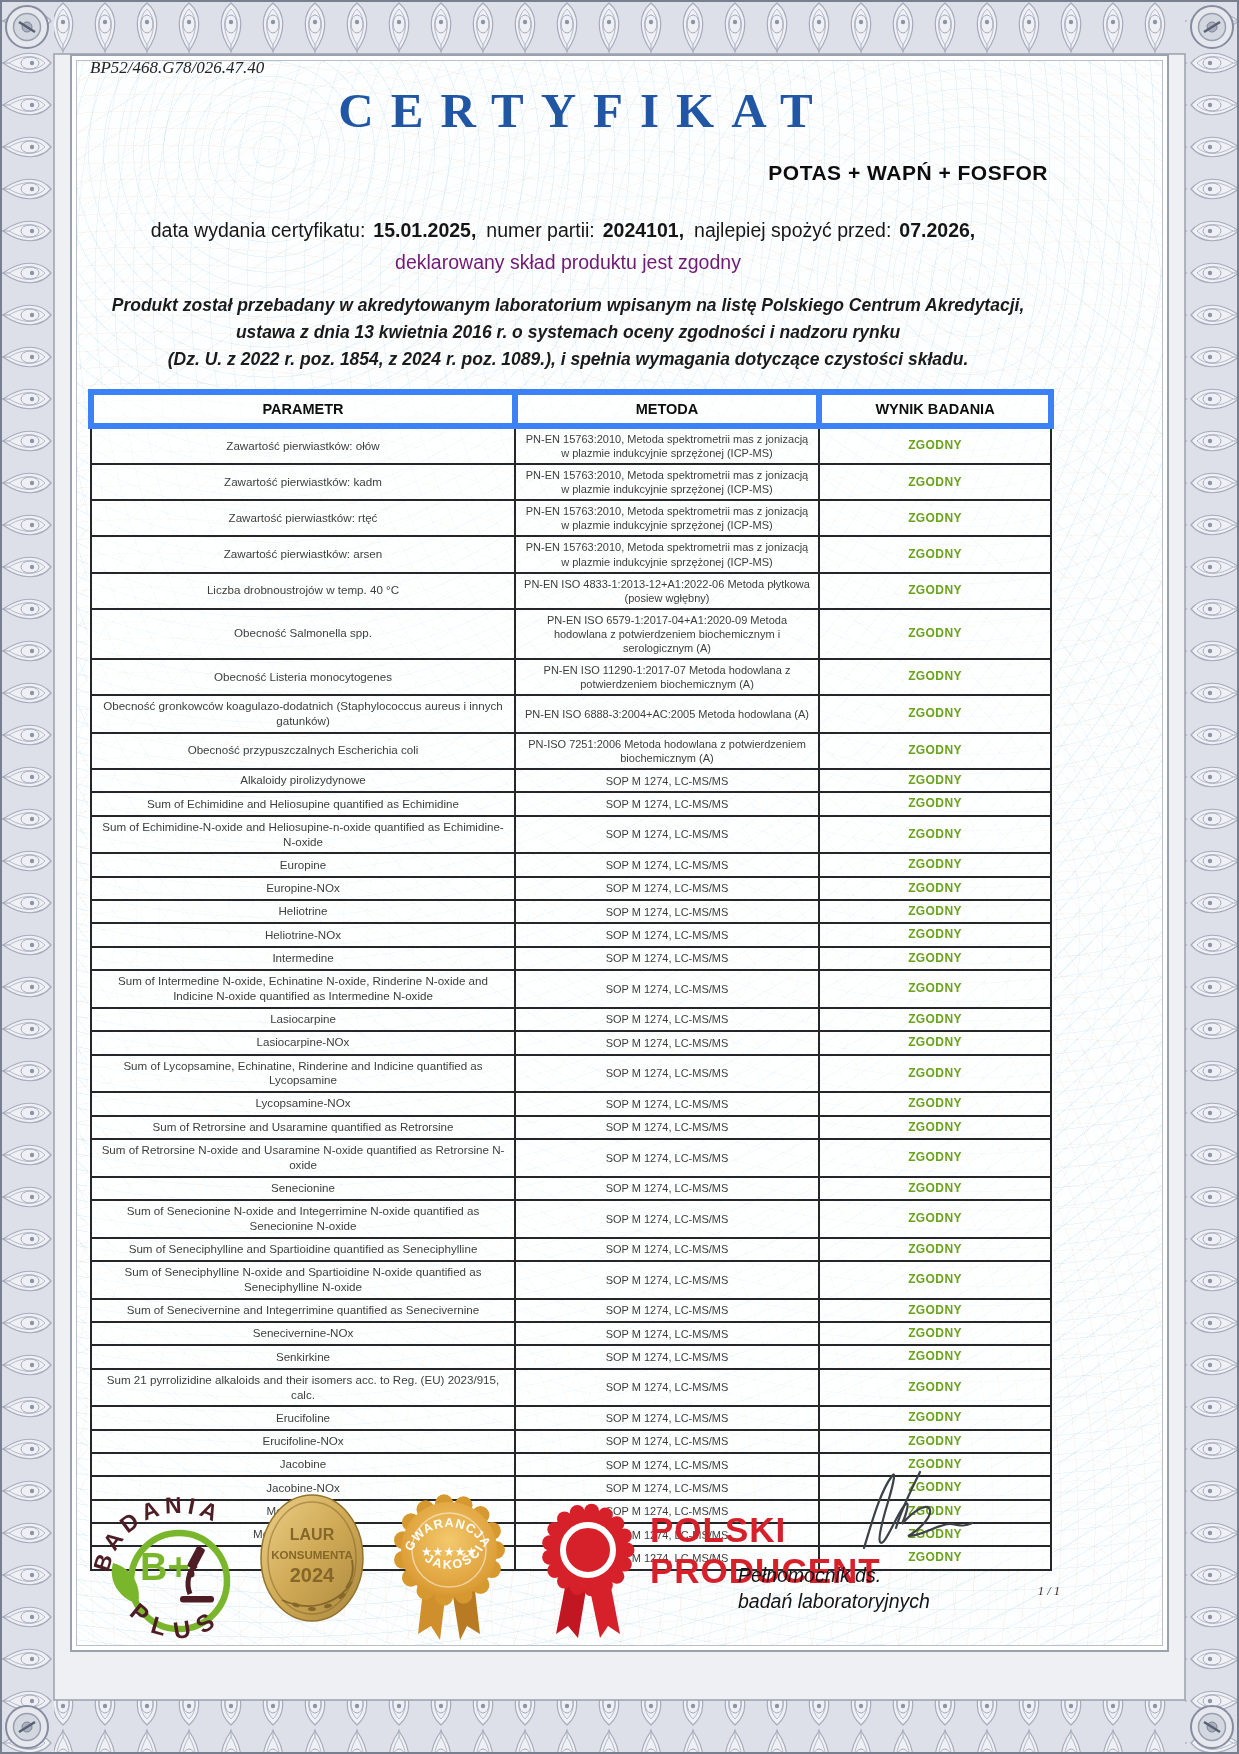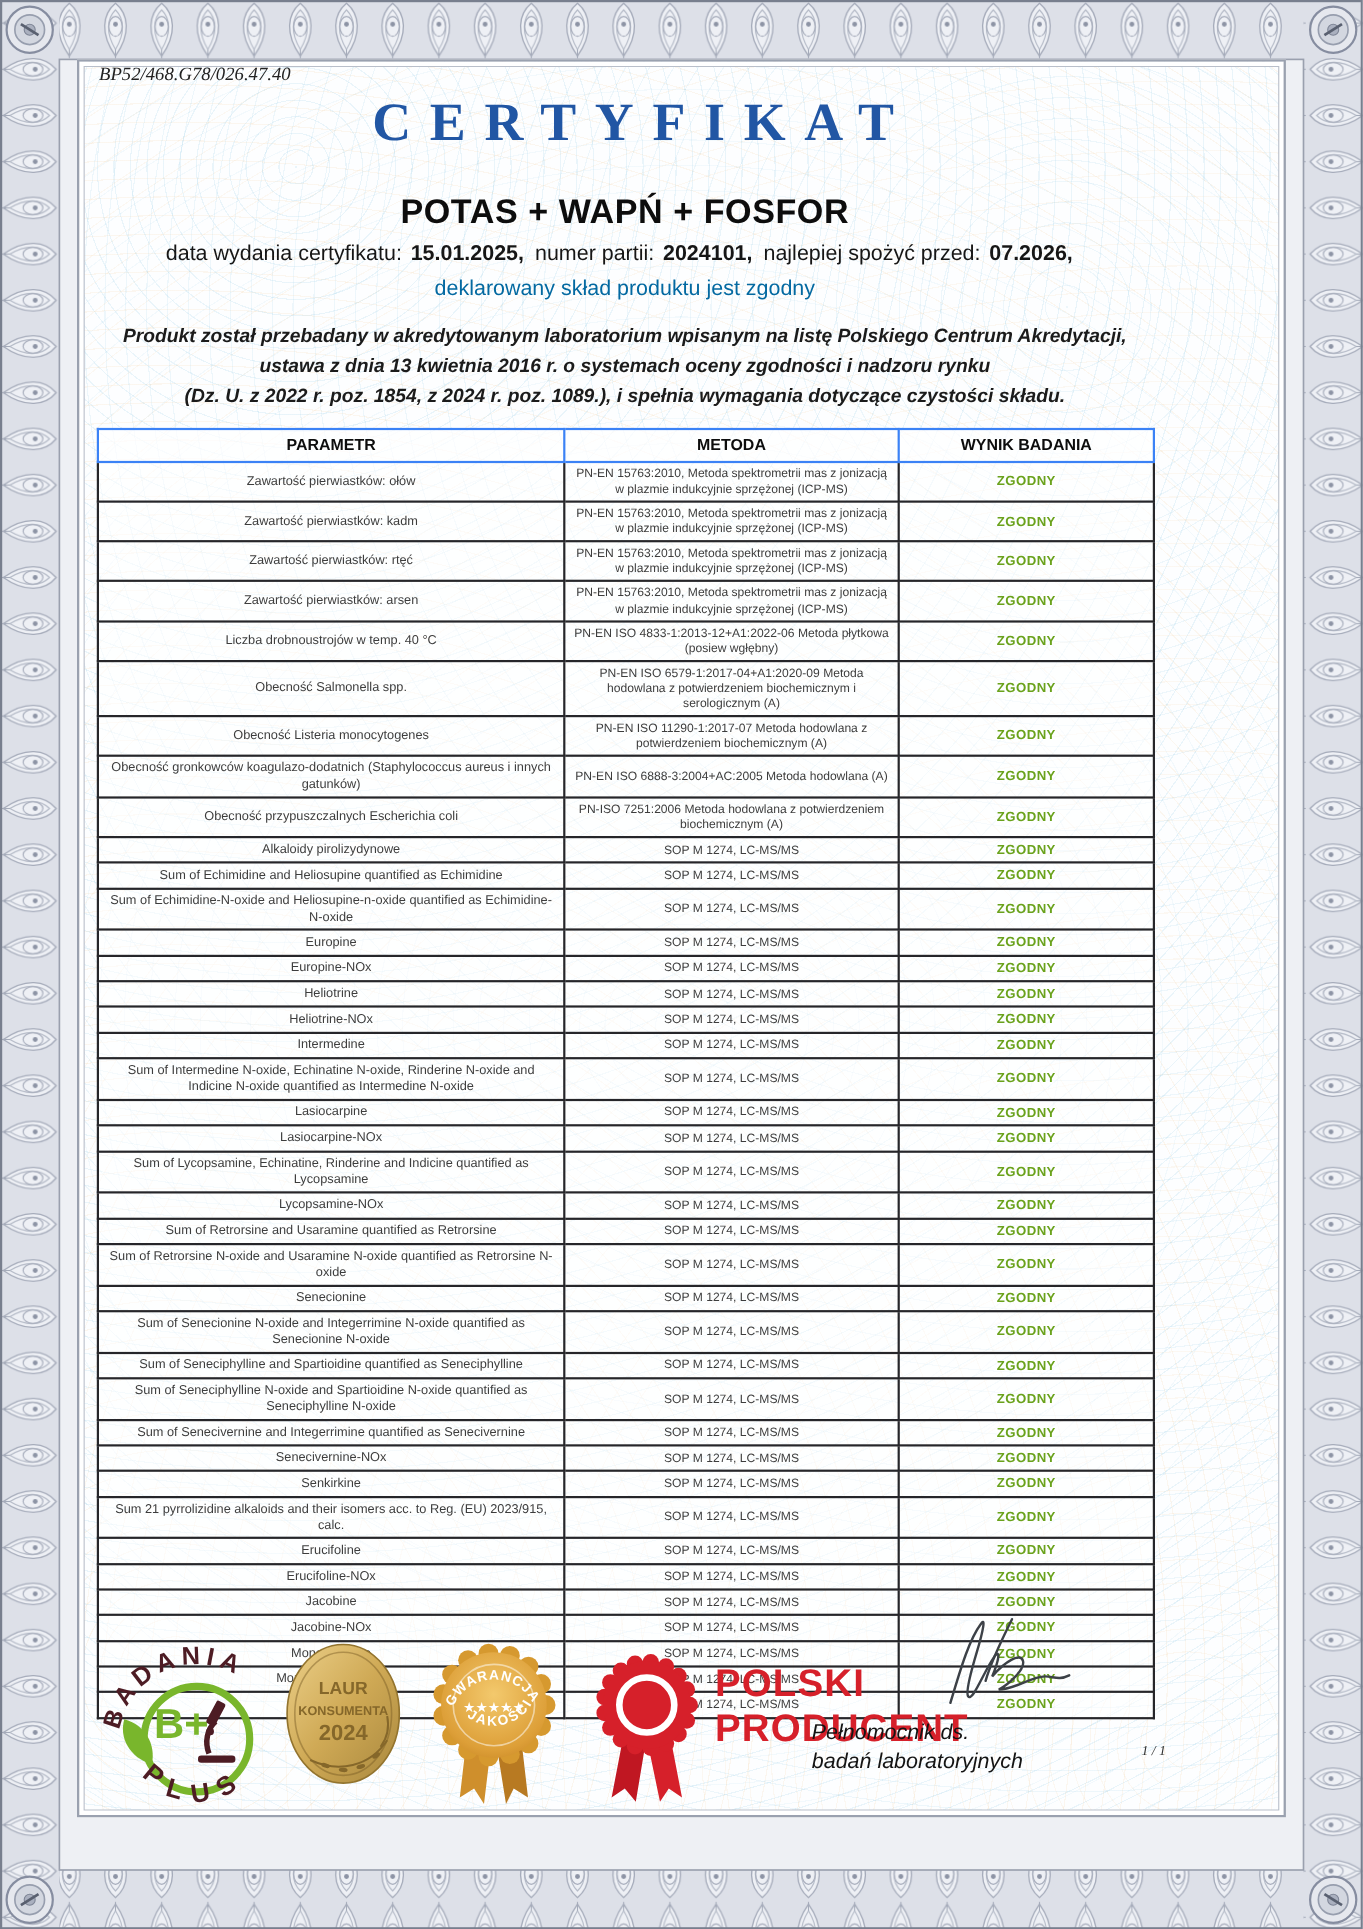--- a/index.html
+++ b/index.html
@@ -15,31 +15,31 @@
       repeating-radial-gradient(circle at 50% 55%, rgba(150,205,232,0.10) 0 1px, transparent 1px 23px),
       repeating-radial-gradient(circle at 8% 92%,  rgba(238,183,112,0.11) 0 1px, transparent 1px 17px),
       repeating-radial-gradient(circle at 92% 96%, rgba(238,183,112,0.09) 0 1px, transparent 1px 21px);
     border:2px solid #9aa1af;
     box-shadow: inset 0 0 0 4px #ffffff, inset 0 0 0 5px #b9bfca;}
   .content-col{position:absolute;left:88px;top:0;width:960px;height:1754px;text-decoration:underline;}
   .ref{position:absolute;left:2px;top:58px;font:italic 17px "Liberation Serif",serif;color:#222;}
   .title{position:absolute;left:16px;top:82px;width:100%;text-align:center;
          font-family:"Liberation Serif",serif;font-weight:600;font-size:49px;
          letter-spacing:17px;color:#2156a4;}
-  .product{position:absolute;left:0;top:175px;width:100%;text-align:center;
-           font-weight:700;font-size:31px;letter-spacing:0.5px;color:#0d0d0d;}
+  .product{position:absolute;left:0;top:161px;width:100%;text-align:right;
+           font-weight:700;font-size:21px;letter-spacing:0.5px;color:#0d0d0d;}
   .info-line{position:absolute;left:0;top:219px;width:100%;text-align:center;font-size:19.5px;color:#161616;}
   .info-line .val{font-weight:700;margin:0 10px 0 8px;}
   .info-line .val.last{}
-  .declaration{position:absolute;left:0;top:251px;width:100%;text-align:center;font-size:19.5px;color:#0369a1;}
+  .declaration{position:absolute;left:0;top:251px;width:100%;text-align:center;font-size:19.5px;color:#701a75;}
   .legal{position:absolute;left:0;top:292px;width:100%;text-align:center;
          font-style:italic;font-weight:600;font-size:17.5px;line-height:27px;color:#1b1b1b;}
   table.results{position:absolute;left:0;top:389px;width:960px;border-collapse:collapse;
                 background:rgba(255,255,255,0.55);table-layout:fixed;}
-  table.results th{border:2px solid #3b82f6;font-size:14.5px;font-weight:700;color:#0d0d0d;
+  table.results th{border:6px solid #3b82f6;font-size:14.5px;font-weight:700;color:#0d0d0d;
                    padding:6px 4px;background:rgba(255,255,255,0.4);}
   table.results td{border:2px solid #26262a;text-align:center;vertical-align:middle;
                    padding:3px 6px;line-height:1.28;}
   td.param{font-size:11.6px;color:#3d3d3d;}
   td.method{font-size:11px;color:#3d3d3d;}
   td.result{font-size:12px;font-weight:700;color:#6aa21c;letter-spacing:0.4px;margin-top:46px;}
   .footer{position:absolute;left:0;top:1462px;width:960px;height:200px;}
   .badge{position:absolute;}
   .sign-block{position:absolute;right:0;top:0;width:310px;text-align:left;}
   .sign-svg{display:block;margin:0 48px 0 auto;}

